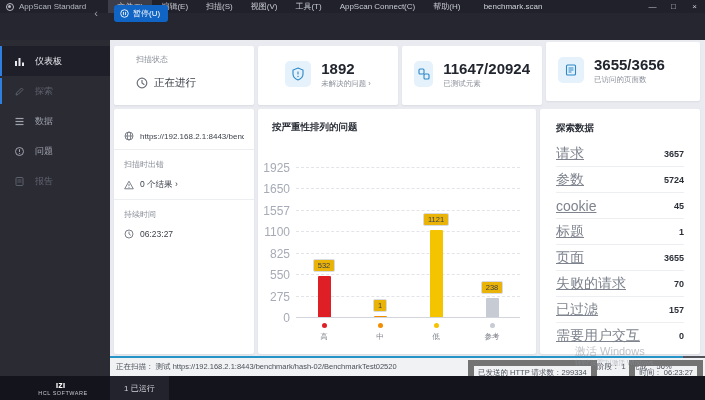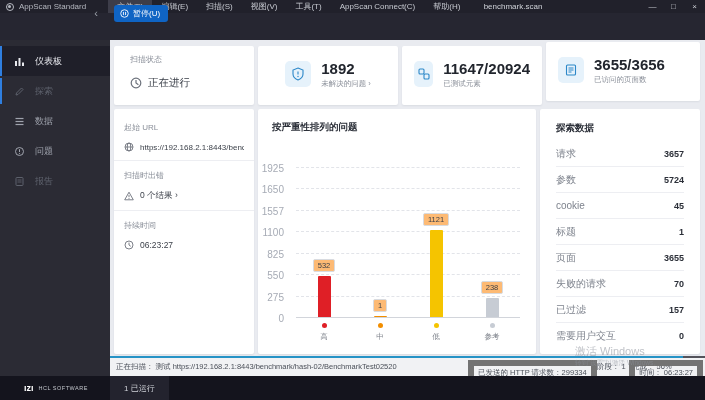--- a/index.html
+++ b/index.html
@@ -49,51 +49,51 @@
   .info-row:last-child { border-bottom:none; }
   .info-val { display:flex; align-items:center; margin-top:9px; color:#3a3f48; font-size:8.5px; white-space:nowrap; overflow:hidden; }
   .info-val .ic { width:10px; height:10px; margin-right:6px; flex:none; color:#6d727c; display:inline-flex; }
   .info-val .ic svg { width:10px; height:10px; }
 
   
   .chart-title { font-size:9.5px; font-weight:bold; color:#2b2f38; }
   .plot { position:absolute; left:38px; right:16px; top:58px; height:150px; }
   .gridline { position:absolute; left:0; right:0; height:0; border-top:1px dashed #e2e4e9; }
   .gridline.zero { border-top:1px solid #d2d5db; }
-  .ytick { position:absolute; right:100%; margin-right:12px; transform:translateY(-50%); font-size:10px; color:#a6abb5; }
+  .ytick { position:absolute; right:100%; margin-right:6px; transform:translateY(-50%); font-size:12px; color:#a6abb5; }
   .bars { position:absolute; left:0; right:0; top:0; bottom:0; display:flex; align-items:flex-end; justify-content:space-around; }
   .barcol { display:flex; flex-direction:column; align-items:center; width:44px; }
-  .valbox { font-size:7.5px; color:#3a3f48; border:1px solid #d8dbe0; background:#fdba74; padding:1px 4px; border-radius:2px; margin-bottom:4px;text-align:right; }
+  .valbox { font-size:7.5px; color:#3a3f48; border:1px solid #d8dbe0; background:#eab308; padding:1px 4px; border-radius:2px; margin-bottom:4px;text-align:right; }
   .bar { width:13px; border-radius:1px 1px 0 0; }
   .xlabels { position:absolute; left:38px; right:16px; top:214px; display:flex; justify-content:space-around; }
   .xlab { display:flex; flex-direction:column; align-items:center; width:44px; }
   .xdot { width:5px; height:5px; border-radius:50%; margin-bottom:4px; }
   .xtext { font-size:7.5px; color:#7c8089; }
 
   
   .exp-title { font-size:9.5px; font-weight:bold; color:#2b2f38; padding:13px 16px 6px 16px; }
   .exp-row { display:flex; justify-content:space-between; align-items:center; height:26px; margin:0 16px; border-bottom:1px solid #edeef2; }
   .exp-row:last-child { border-bottom:none; }
-  .exp-lab { font-size:10px; color:#7e838d; }
+  .exp-lab { font-size:14px; color:#7e838d;text-decoration:underline; }
   .exp-val { font-size:9px; font-weight:bold; color:#2b2f38; }
 
   
   .progress { left:110px; top:356px; width:595px; height:2px; background:#53535b; z-index:12; }
   .progress .fill { height:2px; background:#2693c6; width:573px; }
   .statusbar { left:110px; top:358px; width:595px; height:18px; background:#f1f2f4; z-index:11; }
   .scan-text { position:absolute; left:6px; top:4px; font-size:7.5px; color:#4a4f58; white-space:nowrap; }
   .red-box { position:absolute; top:2px; border:6px solid #737373; padding:2px 4px; font-size:7.5px; color:#4a4f58; white-space:nowrap; z-index:14; background:transparent; }
   .phase-text { position:absolute; left:487px; top:4px; font-size:7.5px; color:#4a4f58; white-space:nowrap; }
   .watermark { left:575px; top:344px; z-index:13; color:#8a8f99; opacity:.55; pointer-events:none; text-align:left; }
   .watermark .w1 { font-size:11px; }
   .watermark .w2 { font-size:6.5px; }
 
   
   .bottombar { left:0; top:376px; width:705px; height:24px; background:#14141d; z-index:12; display:flex; align-items:center; }
-  .hcl { width:110px; display:flex; align-items:center; padding-left:24px; }
+  .hcl { width:110px; display:flex; align-items:center; padding-left:16px;flex-direction:column; }
   .hcl-mark { color:#fff; font-weight:bold; font-size:9px; margin-right:5px; }
   .hcl-text { color:#c3c6cc; font-size:5.5px; letter-spacing:.5px; }
   .run-tab { height:24px; background:#23232e; color:#d0d3d9; font-size:8px; display:flex; align-items:center; padding:0 14px; }
 </style>
 </head>
 <body>
 
 <div class="abs titlebar">
   <span class="app-logo"></span>
   <span class="app-name">AppScan Standard</span>
@@ -170,21 +170,21 @@
           <rect x="2" y="1.5" width="7" height="8" rx=".8" fill="none" stroke="currentColor" stroke-width="1"></rect>
           <line x1="3.5" y1="4" x2="7.5" y2="4" stroke="currentColor" stroke-width=".9"></line>
           <line x1="3.5" y1="6" x2="7.5" y2="6" stroke="currentColor" stroke-width=".9"></line>
         </svg>
       </span>
       <span class="lab">报告</span>
     </div>
   </div>
 <div class="abs edge-accent"></div>
 
-<div class="card" style="left:114px; top:46px; width:140px; height:59px; padding:8px 16px;">
+<div class="card" style="left:114px; top:46px; width:140px; height:59px; padding:8px 22px;">
   <div class="c-label">扫描状态</div>
   <div class="info-val" style="margin-top:11px; font-size:10.5px;">
     <span class="ic" style="width:12px;height:12px;">
         <svg viewBox="0 0 10 10" style="width:12px;height:12px;">
           <circle cx="5" cy="5" r="4" fill="none" stroke="#6d727c" stroke-width="1"></circle>
           <path d="M5 2.5 V5 L7 6.5" fill="none" stroke="#6d727c" stroke-width="1"></path>
         </svg>
       </span>
     <span>正在进行</span>
   </div>
@@ -227,21 +227,20 @@
       </svg>
     </div>
   <div style="margin-left:10px;">
     <div class="big-num">3655/3656</div>
     <div class="sub-lab">已访问的页面数</div>
   </div>
 </div>
 
 <div class="card" id="info-panel" style="left:114px; top:109px; width:140px; height:245px; padding:4px 0;">
     <div class="info-row">
-      <div class="c-label">起始 URL</div>
       <div class="info-val">
         <span class="ic">
           <svg viewBox="0 0 10 10">
             <circle cx="5" cy="5" r="4" fill="none" stroke="currentColor" stroke-width=".9"></circle>
             <ellipse cx="5" cy="5" rx="1.8" ry="4" fill="none" stroke="currentColor" stroke-width=".9"></ellipse>
             <line x1="1" y1="5" x2="9" y2="5" stroke="currentColor" stroke-width=".9"></line>
           </svg>
         </span>
         <span style="font-size: 8px;">https://192.168.2.1:8443/benchm...</span>
       </div>

